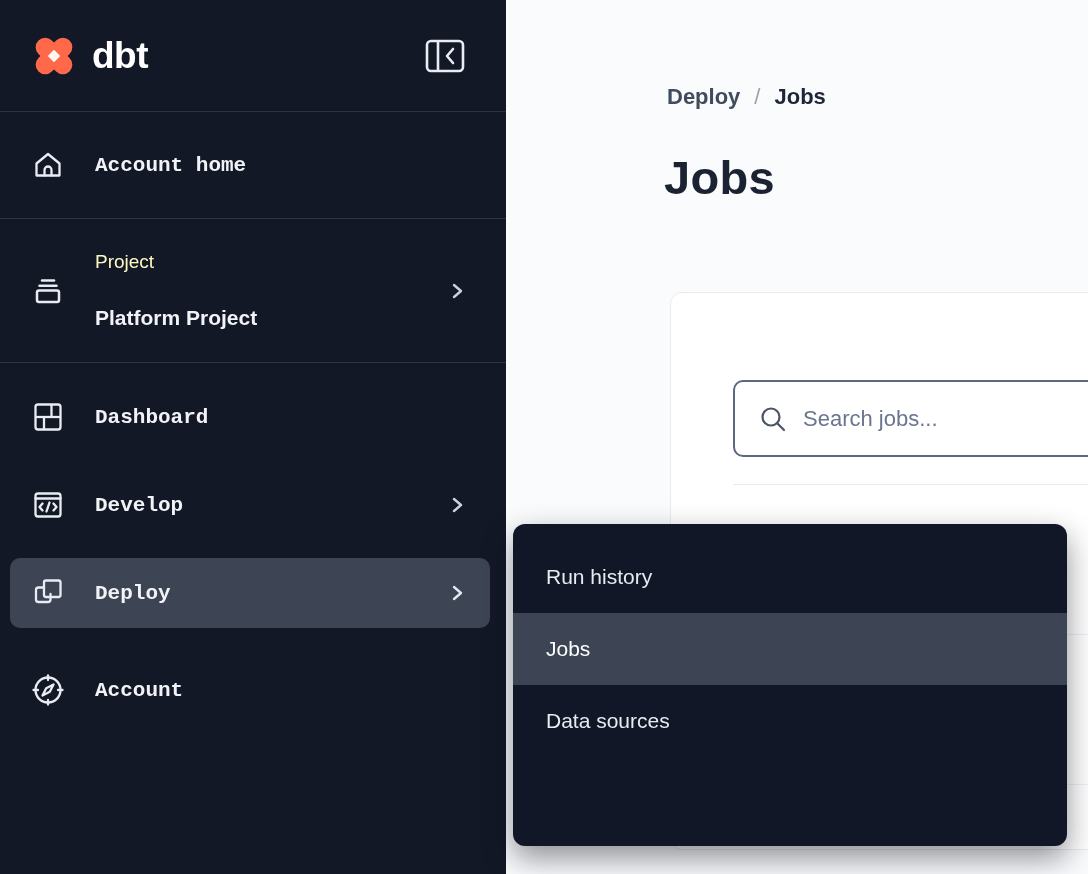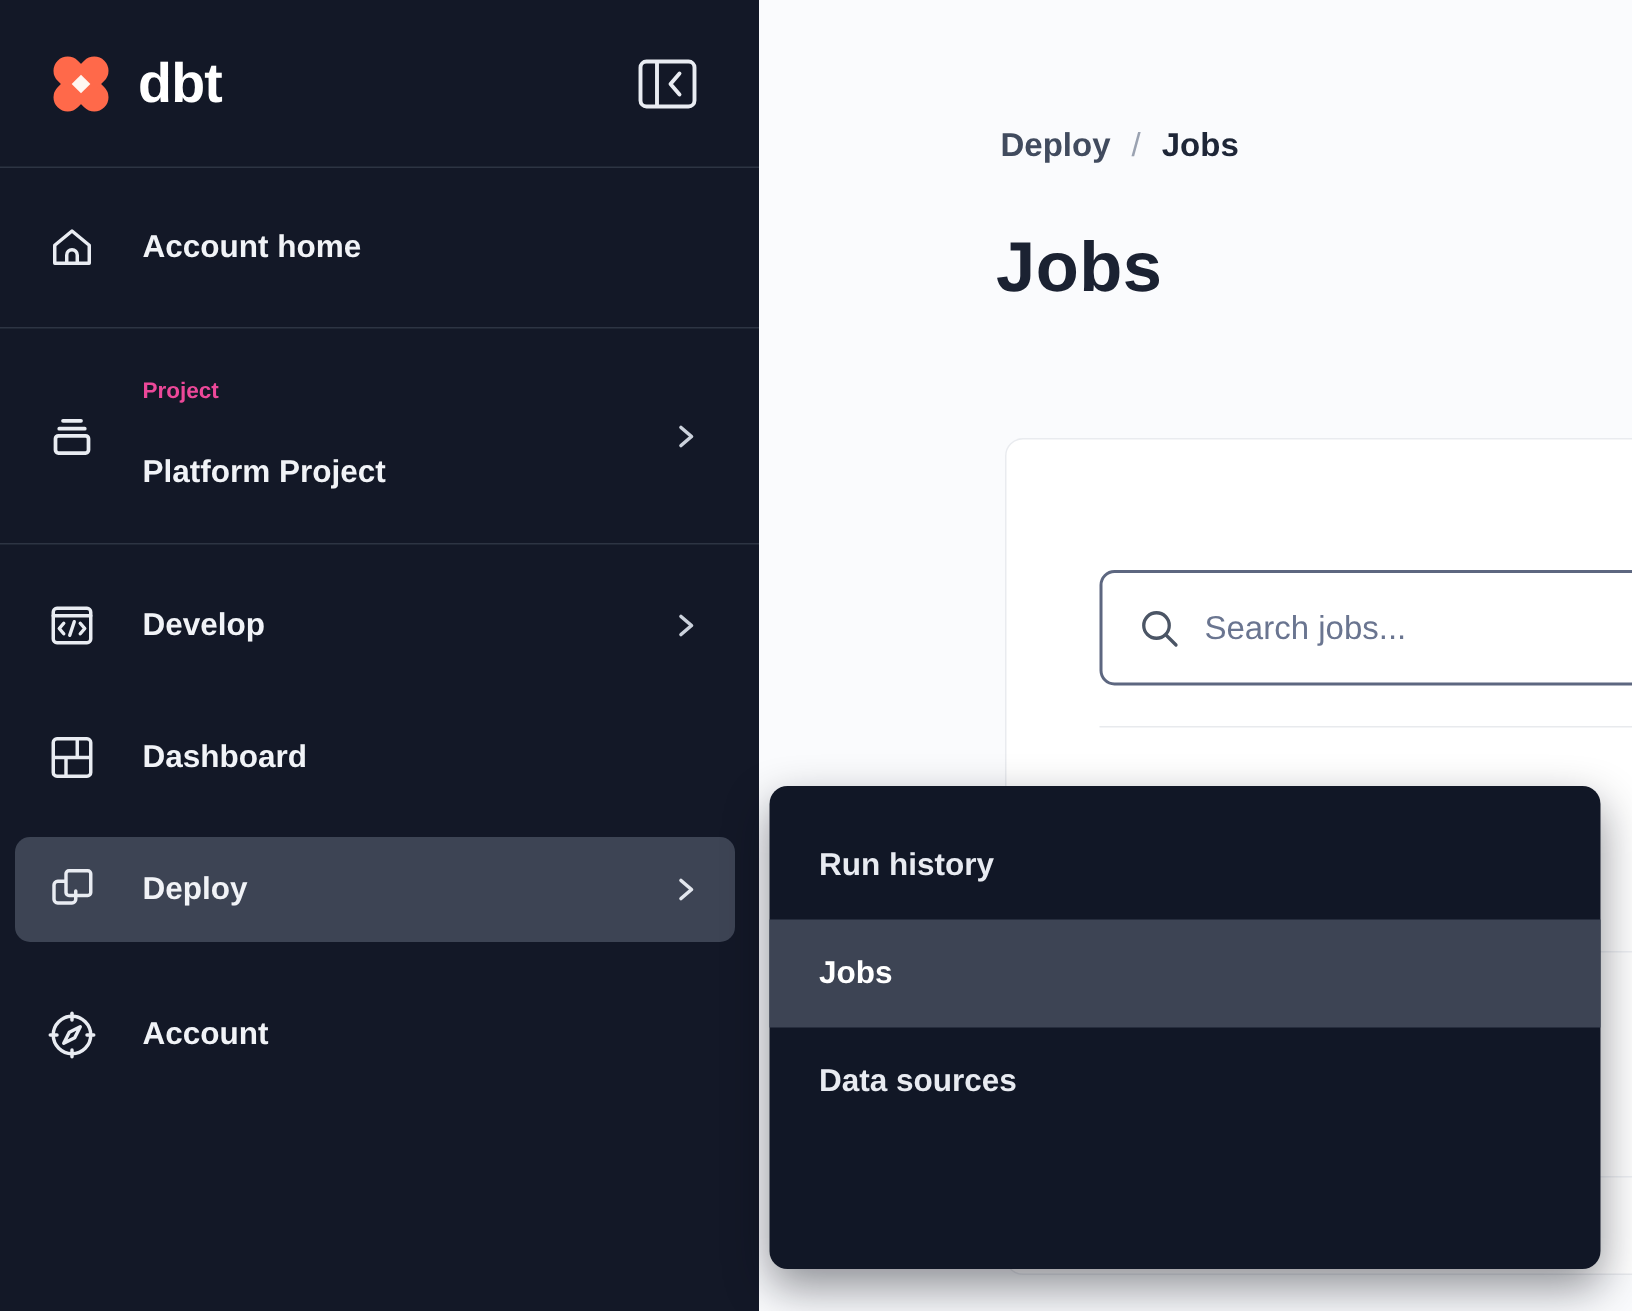--- a/index.html
+++ b/index.html
@@ -28,23 +28,23 @@
   .sb-section {
     display:flex; align-items:center;
     padding:0 40px 0 30px;
     border-bottom:1px solid #2d3443;
   }
   .sb-section.home { height:107px; }
   .sb-section.project { height:144px; }
 
   .icon-box { width:36px; height:36px; margin-right:29px; flex-shrink:0;
               display:flex; align-items:center; justify-content:center; }
-  .nav-label { font-size:21px; font-weight:700; color:#f1f3f7; }
+  .nav-label { font-size:21px; font-weight:700; color:#f1f3f7;font-family:Liberation Mono, monospace; }
   .proj-text { line-height:1.45; }
-  .proj-label { font-size:15px; font-weight:700; color:#ec4899; }
+  .proj-label { font-size:19px; font-weight:400; color:#fef9c3; }
   .proj-name  { font-size:21px; font-weight:700; color:#f1f3f7;margin-top:28px; }
   .chevron { margin-left:auto; display:flex; align-items:center; }
 
   .nav-list { padding-top:10px; }
   .nav-row { height:88px; cursor:pointer; }
   .row-inner { height:100%; display:flex; align-items:center; padding:0 40px 0 30px; }
   .nav-row.selected .row-inner {
     height:70px; margin:9px 16px 9px 10px;
     padding:0 24px 0 20px;
     background:#3d4454; border-radius:10px;
@@ -81,21 +81,21 @@
   .card-divider { position:absolute; left:62px; top:191px; width:520px; height:1px; background:#e8eaed; }
   .row-line { position:absolute; left:62px; width:520px; height:1px; background:#eef0f4; }
   .row-line.r1 { top:341px; }
   .row-line.r2 { top:491px; }
 
   
   .flyout {
     position:absolute; left:513px; top:524px; width:554px; height:322px;
     background:#111726; border-radius:12px;
     box-shadow:0 12px 30px rgba(8,12,22,0.45);
-    padding:17px 0; z-index:10;font-weight:bold;
+    padding:17px 0; z-index:10;
   }
   .flyout-item {
     height:72px; display:flex; align-items:center;
     padding-left:33px; font-size:21px; color:#e8ebf1; cursor:pointer;
   }
   .flyout-item.selected { background:#3d4454; color:#ffffff; }
 
   svg { display:block; }
 </style>
 </head>
@@ -154,48 +154,48 @@
         <polyline points="6,3 13,9 6,15"></polyline>
       </svg>
     </span>
   </div>
 
   <div class="nav-list">
 
     <div class="nav-row">
       <div class="row-inner">
         <span class="icon-box">
+          <svg width="36" height="36" viewBox="0 0 36 36" fill="none" stroke="#e9ecf2" stroke-width="2.3" stroke-linejoin="round">
+            <rect x="5.5" y="5.5" width="25" height="25" rx="2.5"></rect>
+            <line x1="5.5" y1="18" x2="30.5" y2="18"></line>
+            <line x1="21.5" y1="5.5" x2="21.5" y2="18"></line>
+            <line x1="14" y1="18" x2="14" y2="30.5"></line>
+          </svg>
+        </span>
+        <span class="nav-label">Dashboard</span>
+      </div>
+    </div>
+
+    <div class="nav-row">
+      <div class="row-inner">
+        <span class="icon-box">
           <svg width="36" height="36" viewBox="0 0 36 36" fill="none" stroke="#e9ecf2" stroke-width="2.3" stroke-linecap="round" stroke-linejoin="round">
             <rect x="5.5" y="6.5" width="25" height="23" rx="2.5"></rect>
             <line x1="5.5" y1="11.5" x2="30.5" y2="11.5"></line>
             <polyline points="12.5,16.5 9.5,20 12.5,23.5"></polyline>
             <polyline points="23.5,16.5 26.5,20 23.5,23.5"></polyline>
             <line x1="19.5" y1="15.5" x2="16.5" y2="24.5"></line>
           </svg>
         </span>
         <span class="nav-label">Develop</span>
         <span class="chevron">
           <svg width="18" height="18" viewBox="0 0 18 18" fill="none" stroke="#ccd2dc" stroke-width="2.4" stroke-linecap="round" stroke-linejoin="round">
             <polyline points="6,3 13,9 6,15"></polyline>
           </svg>
         </span>
-      </div>
-    </div>
-
-    <div class="nav-row">
-      <div class="row-inner">
-        <span class="icon-box">
-          <svg width="36" height="36" viewBox="0 0 36 36" fill="none" stroke="#e9ecf2" stroke-width="2.3" stroke-linejoin="round">
-            <rect x="5.5" y="5.5" width="25" height="25" rx="2.5"></rect>
-            <line x1="5.5" y1="18" x2="30.5" y2="18"></line>
-            <line x1="21.5" y1="5.5" x2="21.5" y2="18"></line>
-            <line x1="14" y1="18" x2="14" y2="30.5"></line>
-          </svg>
-        </span>
-        <span class="nav-label">Dashboard</span>
       </div>
     </div>
 
     <div class="nav-row selected">
       <div class="row-inner">
         <span class="icon-box">
           <svg width="36" height="36" viewBox="0 0 36 36" fill="none" stroke="#e9ecf2" stroke-width="2.3" stroke-linecap="round" stroke-linejoin="round">
             <rect x="14" y="5.5" width="16.5" height="16.5" rx="2"></rect>
             <path d="M13.5 12.5 H8.5 a2.5 2.5 0 0 0 -2.5 2.5 v9.5 a2.5 2.5 0 0 0 2.5 2.5 h9.5 a2.5 2.5 0 0 0 2.5 -2.5 V19"></path>
           </svg>

